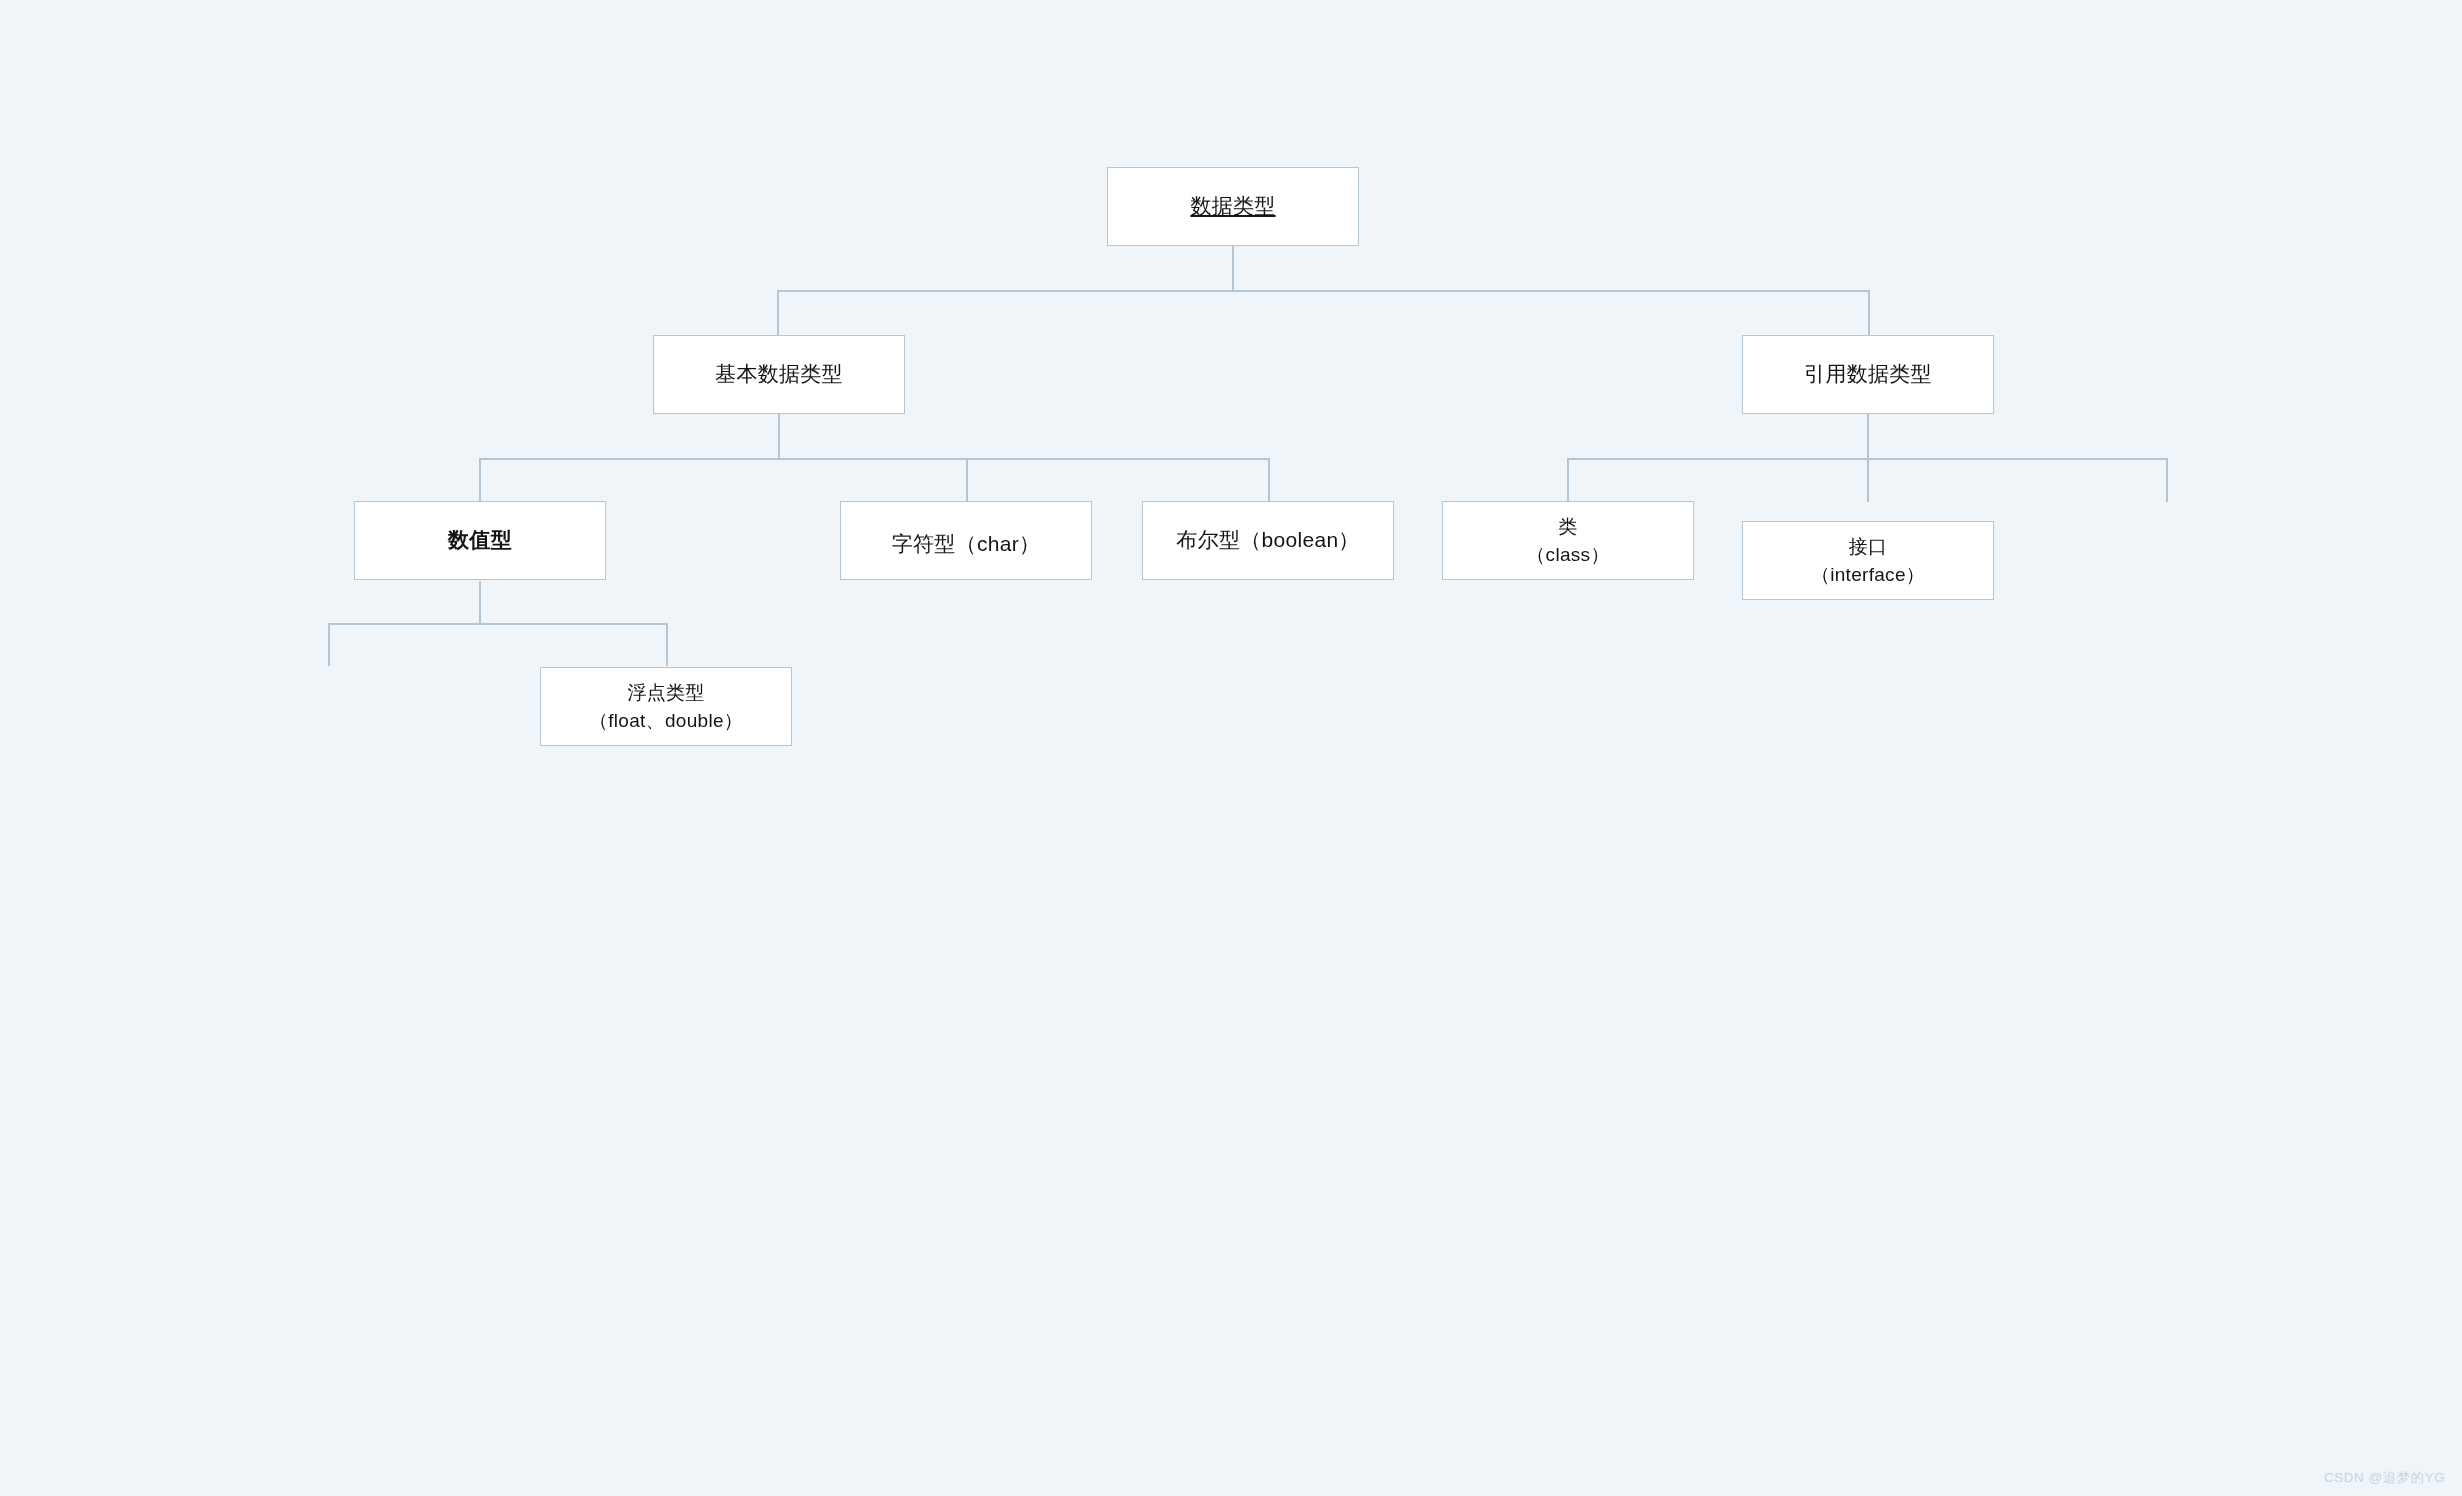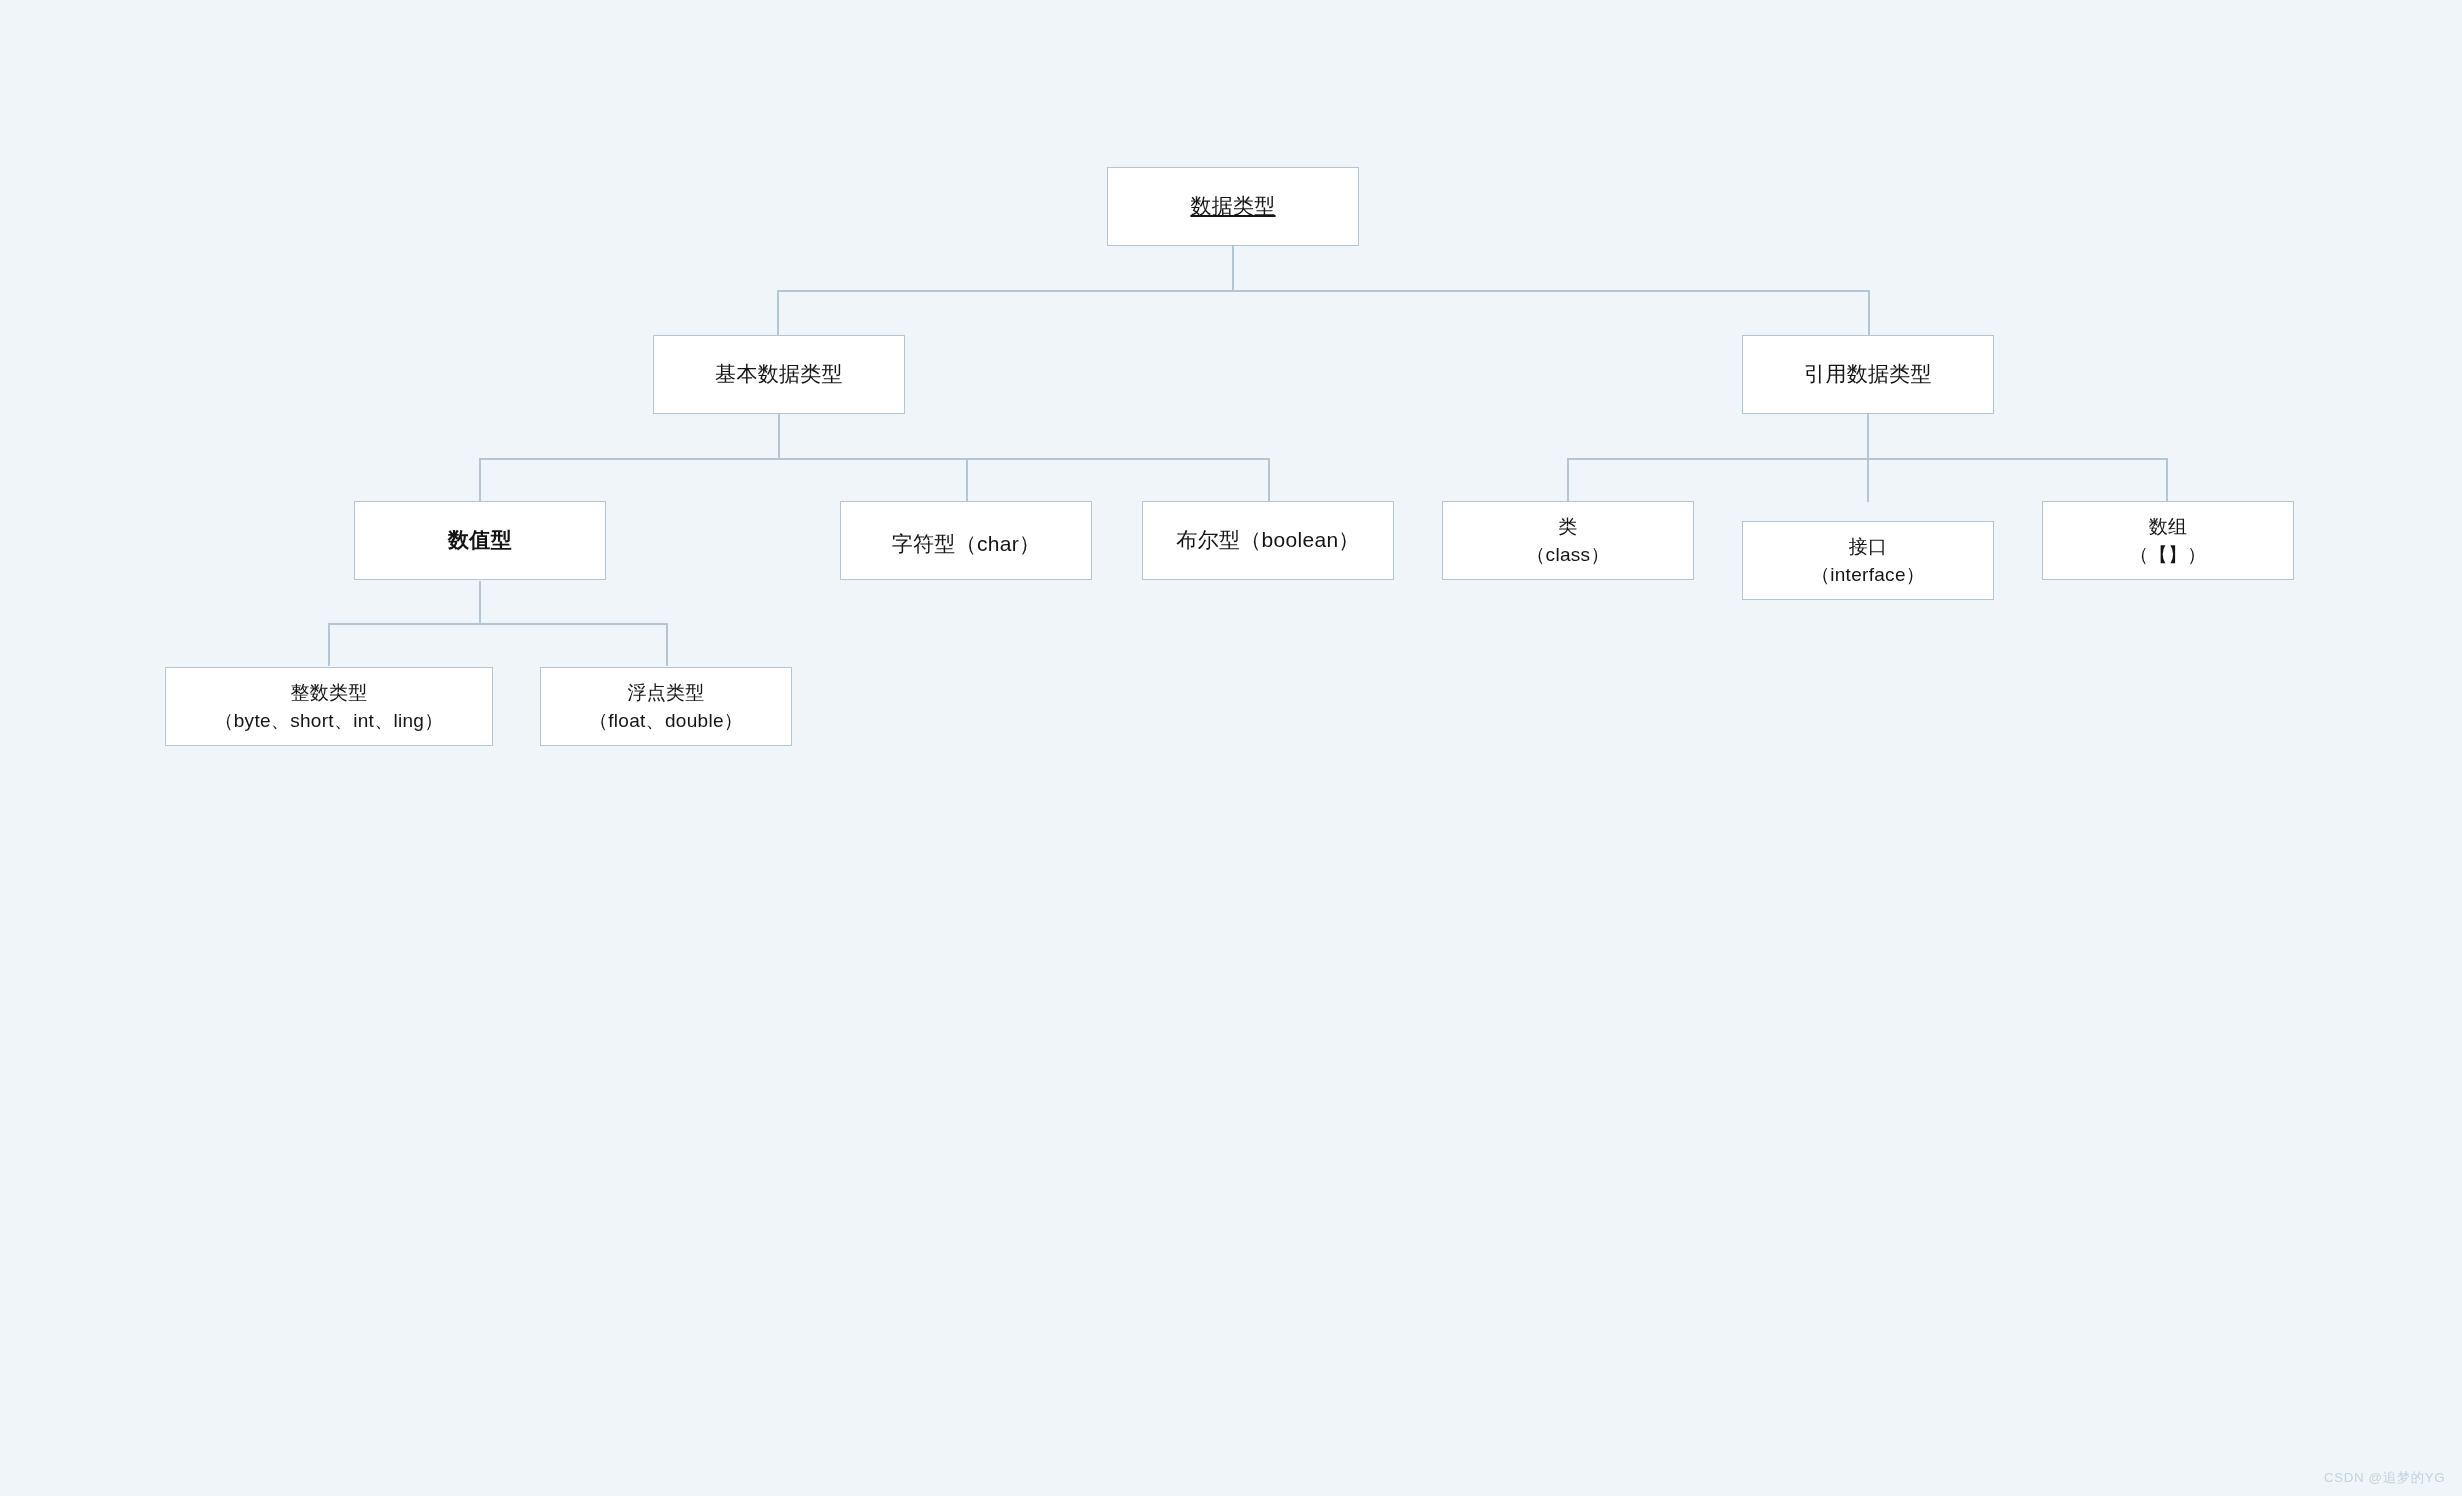--- a/index.html
+++ b/index.html
@@ -105,28 +105,20 @@
       <span class="label" style="font-size: 21px;">布尔型（boolean）</span>
     </div>
     <div class="node" style="left: 1442px; top: 501px; width: 252px; height: 79px; background: rgb(255, 255, 255); border-color: rgb(180, 198, 212); color: rgb(20, 20, 20);">
       <span class="label" style="font-size: 19px;">类
 （class）</span>
     </div>
     <div class="node" style="left: 1742px; top: 501px; width: 252px; height: 79px; background: rgb(255, 255, 255); border-color: rgb(180, 198, 212); color: rgb(20, 20, 20); margin-top: 20px;">
       <span class="label" style="font-size: 19px;">接口
 （interface）</span>
     </div>
-    <div class="node" style="left: 2042px; top: 501px; width: 252px; height: 79px; background: rgb(255, 255, 255); border-color: rgb(180, 198, 212); color: rgb(20, 20, 20);">
-      <span class="label" style="font-size: 19px;">数组
-（【】）</span>
-    </div>
-    <div class="node" style="left: 165px; top: 667px; width: 328px; height: 79px; background: rgb(255, 255, 255); border-color: rgb(180, 198, 212); color: rgb(20, 20, 20);">
-      <span class="label" style="font-size: 19px;">整数类型
-（byte、short、int、ling）</span>
-    </div>
     <div class="node" style="left: 540px; top: 667px; width: 252px; height: 79px; background: rgb(255, 255, 255); border-color: rgb(180, 198, 212); color: rgb(20, 20, 20);">
       <span class="label" style="font-size: 19px;">浮点类型
 （float、double）</span>
     </div>
   </div>
 
 <div id="watermark">CSDN @追梦的YG</div>
 
 
 </body></html>

